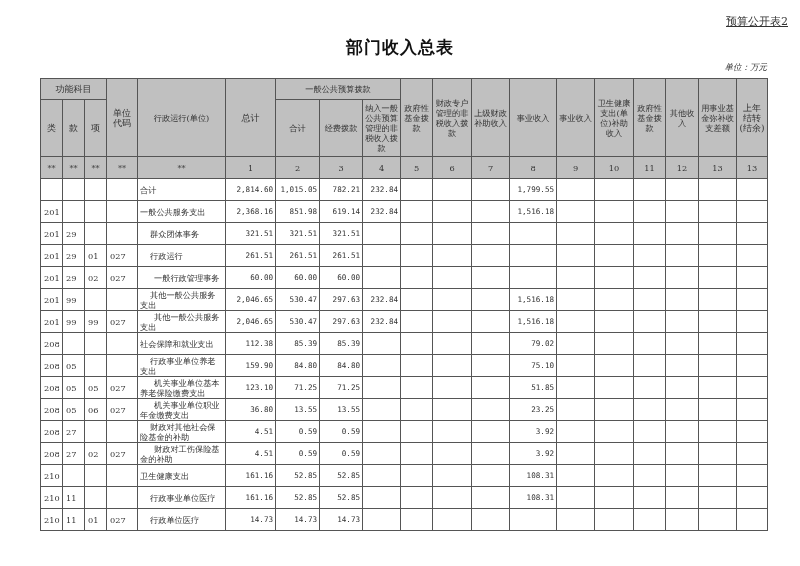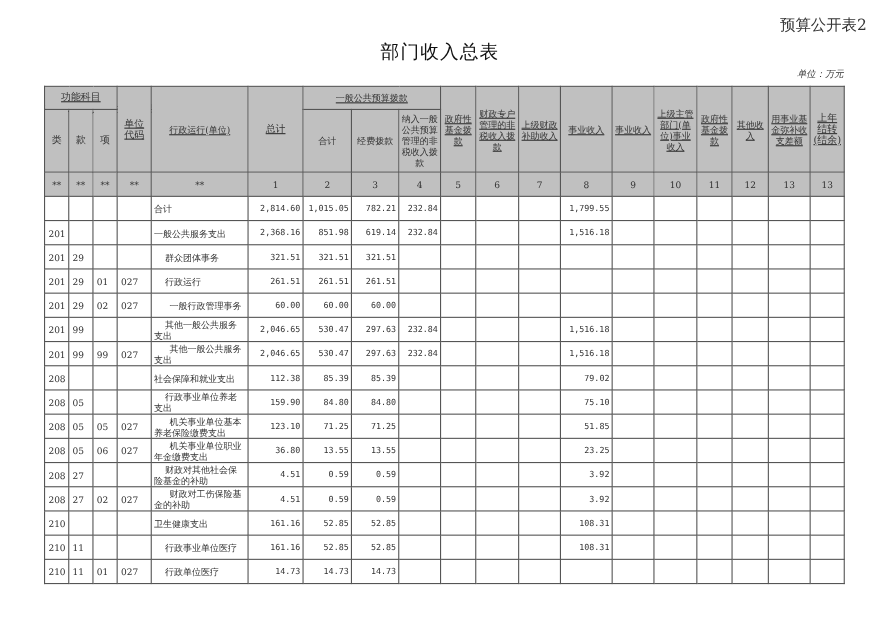--- a/index.html
+++ b/index.html
@@ -1,27 +1,27 @@
 <!DOCTYPE html>
 <html><head>
 <meta charset="utf-8">
 <style>
   html, body { margin: 0; padding: 0; background: #ffffff; }
   body { width: 800px; height: 566px; position: relative; overflow: hidden;
          font-family: "DejaVu Serif", "Liberation Serif", serif; color: #222; }
-  .form-no { position: absolute; top: 14px; right: 12px; font-size: 14px; color: #333; }
+  .form-no { position: absolute; top: 14px; right: 12px; font-size: 11px; color: #333; text-decoration: underline; }
   .title { position: absolute; top: 36px; left: 0; width: 800px; text-align: center;
-           font-family: "DejaVu Sans", "Liberation Sans", sans-serif; font-size: 17px; font-weight: normal; color: #111; letter-spacing: 1px; }
+           font-family: "DejaVu Sans", "Liberation Sans", sans-serif; font-size: 17px; font-weight: bold; color: #111; letter-spacing: 1px; }
   .dept { position: absolute; top: 62px; left: 41px; font-size: 8.5px; color: #333; margin-top: 32px; }
   .unit { position: absolute; top: 62px; right: 33px; font-size: 8.5px; color: #333; font-style: italic; }
   table { position: absolute; top: 78px; left: 40px; border-collapse: collapse; table-layout: fixed; width: 727px; }
   td, th { border: 1px solid #555; font-size: 8.2px; padding: 0 2px; overflow: hidden; font-weight: normal; line-height: 10px; }
   th { background: #c0c0c0; text-align: center; color: #333; }
   th.big { font-size: 9px; }
-  tr.h1 th { height: 20px; text-decoration: underline; }
+  tr.h1 th { height: 20px; }
   tr.h2 th { height: 56px; }
   tr.idx th { height: 21px; }
   tbody td { height: 21px; background: #fff; color: #333; }
   td.c { text-align: left; padding-left: 3px; }
   td.n { text-align: right; padding-right: 2px; font-family: "DejaVu Sans Mono", "Liberation Mono", monospace; font-size: 7.6px; }
   td.name { text-align: left; padding-left: 2px; line-height: 10px; }
   td.name.i1 { text-indent: 10px; }
   td.name.i2 { text-indent: 14px; }
 </style>
 </head>
@@ -59,21 +59,21 @@
       <th colspan="3" class="big">功能科目</th>
       <th rowspan="2" class="big">单位代码</th>
       <th rowspan="2">行政运行(单位)</th>
       <th rowspan="2" class="big">总计</th>
       <th colspan="3">一般公共预算拨款</th>
       <th rowspan="2">政府性基金拨款</th>
       <th rowspan="2">财政专户管理的非税收入拨款</th>
       <th rowspan="2">上级财政补助收入</th>
       <th rowspan="2">事业收入</th>
       <th rowspan="2">事业收入</th>
-      <th rowspan="2">上级主管部门(单位)事业收入</th>
+      <th rowspan="2">卫生健康支出(单位)补助收入</th>
       <th rowspan="2">政府性基金拨款</th>
       <th rowspan="2">其他收入</th>
       <th rowspan="2">用事业基金弥补收支差额</th>
       <th rowspan="2" class="big">上年结转(结余)</th>
     </tr>
     <tr class="h2">
       <th class="big">类</th>
       <th class="big">款</th>
       <th class="big">项</th>
       <th>合计</th>

